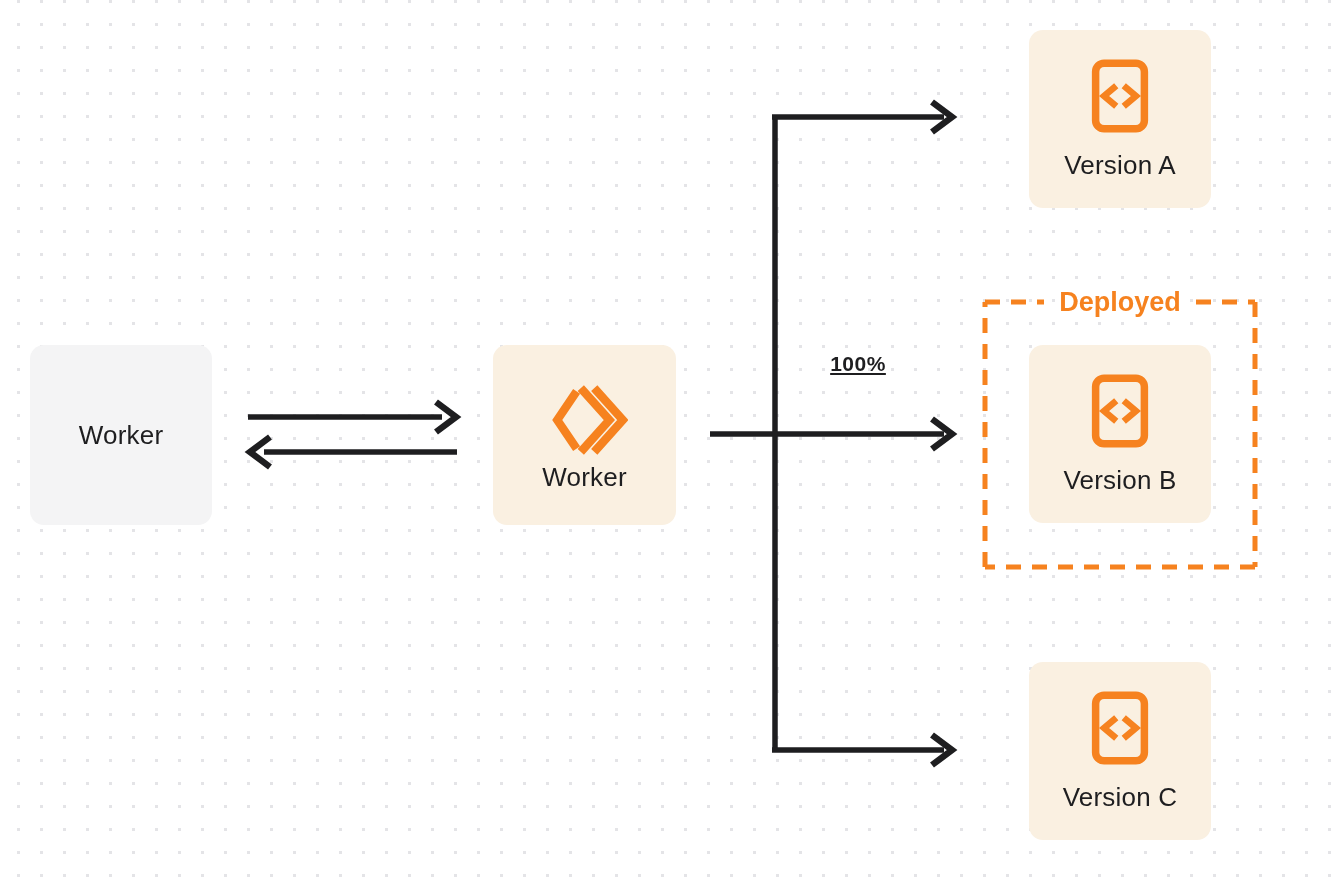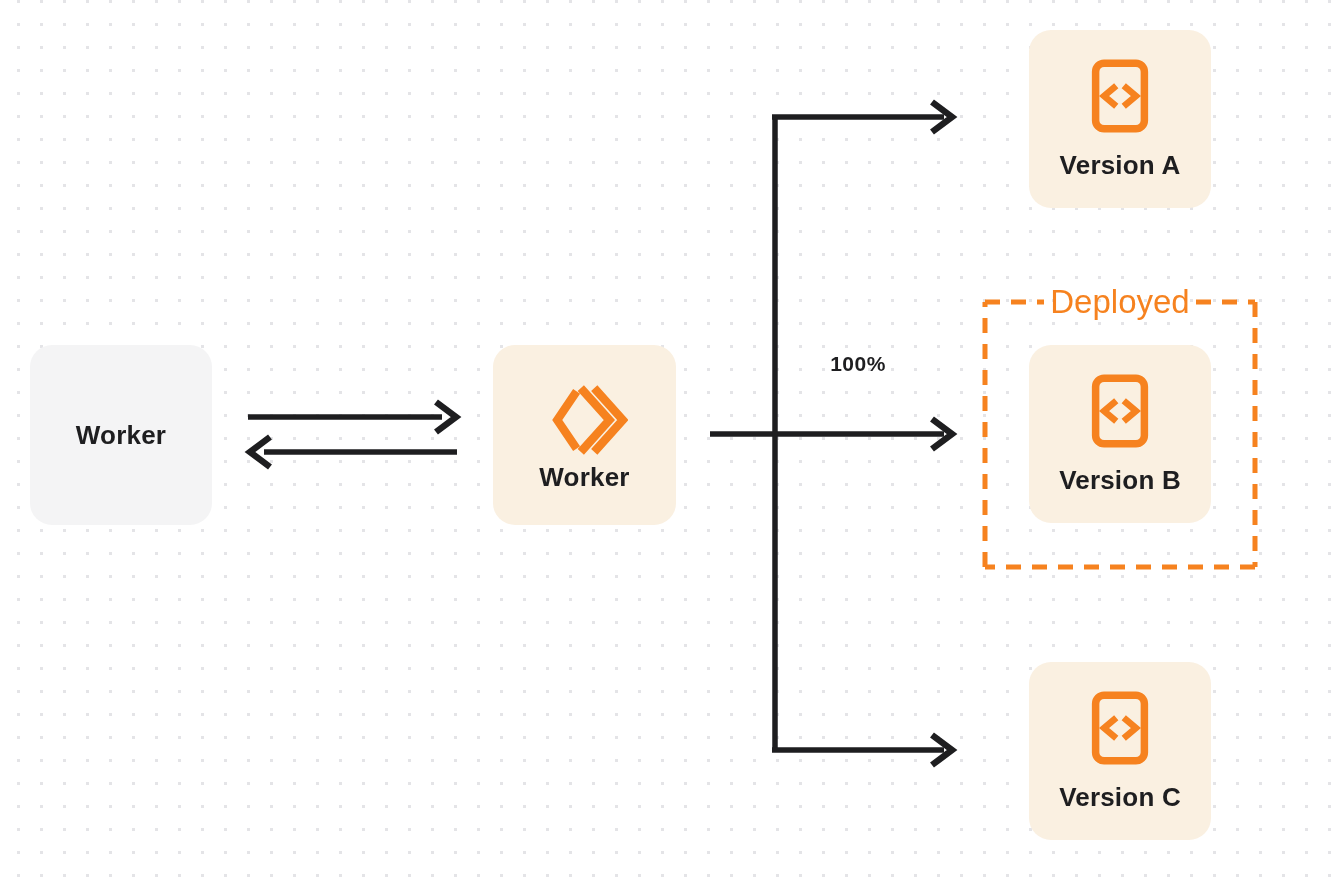--- a/index.html
+++ b/index.html
@@ -43,26 +43,26 @@
     stroke-linejoin:miter;
   }
   .dash{
     stroke:var(--accent-orange);
     stroke-width:5;
     fill:none;
     stroke-dasharray:15 11;
   }
   .node{
     position:absolute;
-    border-radius:22px;
+    border-radius:14px;
     display:flex;
     flex-direction:column;
     align-items:center;
     justify-content:center;
-    font-weight:700;
+    font-weight:400;
     font-size:26px;
     color:var(--ink);
     letter-spacing:0.2px;
   }
   .client-node{
     left:30px;top:345px;width:182px;height:180px;
     background:var(--client-bg);
   }
   .worker-node{
     left:493px;top:345px;width:183px;height:180px;
@@ -83,28 +83,29 @@
   }
   .traffic-label{
     position:absolute;
     left:778px;top:347px;width:160px;
     text-align:center;
     font-weight:700;
     font-size:21px;
     line-height:33px;
     letter-spacing:0.5px;
     color:var(--ink);
+    text-decoration:underline;
   }
   .deployed-label{
     position:absolute;
     left:1035px;top:287px;width:170px;height:30px;
     line-height:30px;
     text-align:center;
-    font-weight:400;
-    font-size:33px;
+    font-weight:700;
+    font-size:27px;
     color:var(--accent-orange);
   }
 </style>
 </head>
 <body>
 
 <div class="canvas">
 
   <svg class="connector-layer" width="1338" height="878" viewBox="0 0 1338 878" aria-hidden="true">
 

